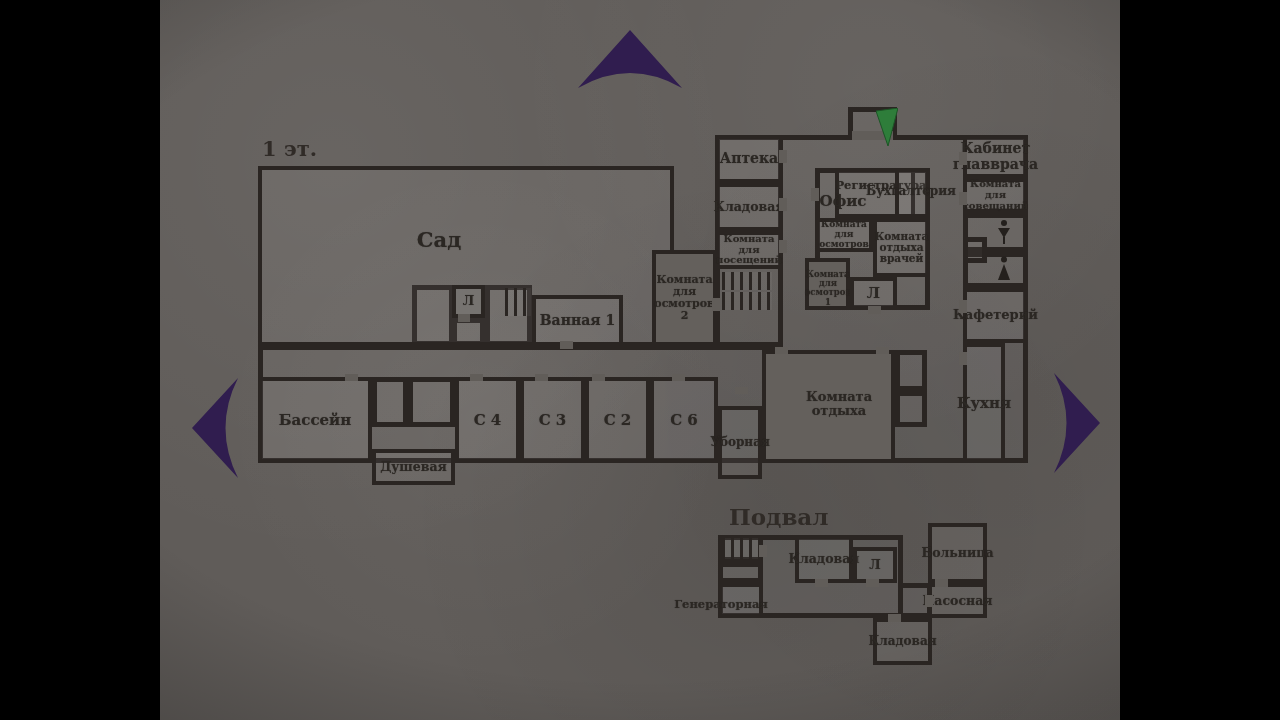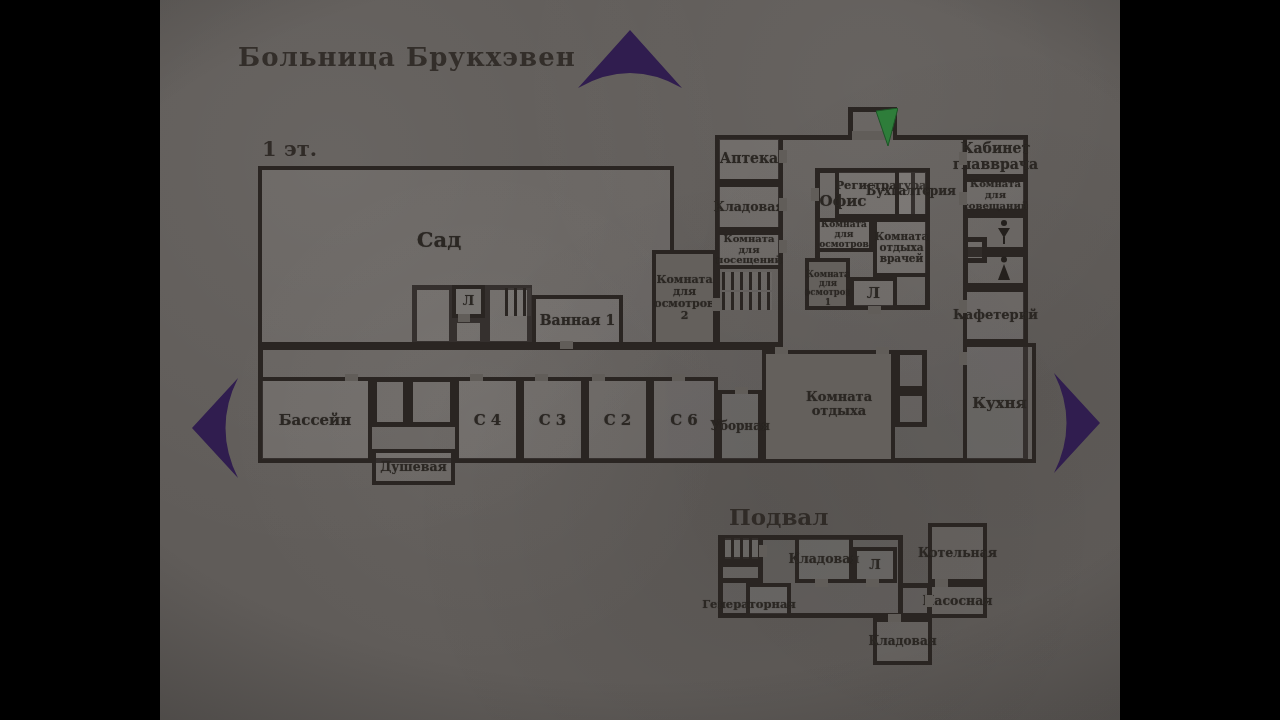--- a/index.html
+++ b/index.html
@@ -34,21 +34,20 @@
   #basement-label{left:729px;top:503px;font-size:23px;}
   .arrow{position:absolute;z-index:8;}
   .wc-icon{position:absolute;z-index:6;}
 </style>
 </head>
 <body>
 
 <div id="stage">
   <div id="paper"></div>
 
-  <div class="maptitle">Больница Брукхэвен</div>
   <div class="floorlabel" id="floor1-label">1 эт.</div>
   <div class="floorlabel" id="basement-label">Подвал</div>
 
   <div id="map-layer">
       <div class="block" style="left: 258px; top: 345px; width: 525px; height: 118px; border-right: none;"></div>
       <div class="block" style="left: 783px; top: 135px; width: 245px; height: 328px; border-left: none;"></div>
       <div class="block" style="left: 715px; top: 135px; width: 68px; height: 212px;"></div>
       <div class="block" style="left: 848px; top: 107px; width: 49px; height: 30px;"></div>
       <div class="block" style="left: 412px; top: 285px; width: 42px; height: 61px;"></div>
       <div class="block" style="left: 452px; top: 318px; width: 33px; height: 28px;"></div>
@@ -113,21 +112,21 @@
         <span class="rlabel" style="font-size: 14px;">Кабинет
 главврача</span>
       </div>
       <div class="room" style="left: 963px; top: 178px; width: 65px; height: 35px;">
         <span class="rlabel" style="font-size: 10px;">Комната для
 совещаний</span>
       </div>
       <div class="room" style="left: 963px; top: 288px; width: 65px; height: 55px;">
         <span class="rlabel" style="font-size: 13px; white-space: nowrap;">Кафетерий</span>
       </div>
-      <div class="room" style="left: 963px; top: 343px; width: 73px; height: 120px; align-items: center;">
+      <div class="room" style="left: 963px; top: 343px; width: 42px; height: 120px; align-items: center;">
         <span class="rlabel" style="font-size: 15px;">Кухня</span>
       </div>
       <div class="room solid" style="left: 762px; top: 350px; width: 133px; height: 113px; display: block;">
         <span class="rlabel" style="font-size: 13px; position: absolute; left: 73px; top: 50px; transform: translate(-50%, -50%);">Комната
 отдыха</span>
       </div>
       <div class="room" style="left: 258px; top: 377px; width: 114px; height: 86px;">
         <span class="rlabel" style="font-size: 15px;">Бассейн</span>
       </div>
       <div class="room" style="left: 372px; top: 449px; width: 83px; height: 36px;">
@@ -138,21 +137,21 @@
       </div>
       <div class="room" style="left: 520px; top: 377px; width: 65px; height: 86px;">
         <span class="rlabel" style="font-size: 15px;">С 3</span>
       </div>
       <div class="room" style="left: 585px; top: 377px; width: 65px; height: 86px;">
         <span class="rlabel" style="font-size: 15px;">С 2</span>
       </div>
       <div class="room" style="left: 650px; top: 377px; width: 68px; height: 86px;">
         <span class="rlabel" style="font-size: 15px;">С 6</span>
       </div>
-      <div class="room" style="left: 718px; top: 390px; width: 44px; height: 73px;">
+      <div class="room" style="left: 718px; top: 406px; width: 44px; height: 73px;">
         <span class="rlabel" style="font-size: 12px; white-space: nowrap;">Уборная</span>
       </div>
       <div class="stairs" style="left: 505px; top: 288px; width: 26px; height: 28px;"></div>
       <div class="stairs" style="left: 722px; top: 272px; width: 50px; height: 18px;"></div>
       <div class="stairs" style="left: 722px; top: 292px; width: 50px; height: 18px;"></div>
       <div class="door" style="left: 345px; top: 374px; width: 13px; height: 7px;"></div>
       <div class="door" style="left: 470px; top: 374px; width: 13px; height: 7px;"></div>
       <div class="door" style="left: 535px; top: 374px; width: 13px; height: 7px;"></div>
       <div class="door" style="left: 592px; top: 374px; width: 13px; height: 7px;"></div>
       <div class="door" style="left: 672px; top: 374px; width: 13px; height: 7px;"></div>
@@ -171,31 +170,31 @@
       <div class="door" style="left: 868px; top: 306px; width: 13px; height: 8px;"></div>
       <div class="door" style="left: 712px; top: 298px; width: 8px; height: 13px;"></div>
       <div class="door" style="left: 560px; top: 341px; width: 13px; height: 8px;"></div>
       <div class="door" style="left: 458px; top: 314px; width: 12px; height: 8px;"></div>
       <span class="flabel" style="font-size: 15px; left: 843px; top: 201px;">Офис</span>
       <span class="flabel" style="font-size: 12px; left: 911px; top: 191px;">Бухгалтерия</span>
       <div class="block" style="left: 718px; top: 535px; width: 185px; height: 83px;"></div>
       <div class="block" style="left: 898px; top: 583px; width: 34px; height: 35px;"></div>
       <div class="block" style="left: 718px; top: 535px; width: 45px; height: 27px;"></div>
       <div class="block" style="left: 718px; top: 562px; width: 45px; height: 21px;"></div>
-      <div class="room" style="left: 746px; top: 583px; width: 45px; height: 35px; display: block; padding-left: 20px;">
+      <div class="room" style="left: 718px; top: 583px; width: 45px; height: 35px; display: block; padding-left: 20px;">
         <span class="rlabel" style="font-size: 11.5px; white-space: nowrap; position: absolute; left: -1px; top: 17px; transform: translate(-50%, -50%);">Генераторная</span>
       </div>
       <div class="room" style="left: 795px; top: 535px; width: 58px; height: 48px;">
         <span class="rlabel" style="font-size: 12.5px; white-space: nowrap;">Кладовая</span>
       </div>
       <div class="room" style="left: 853px; top: 547px; width: 44px; height: 36px;">
         <span class="rlabel" style="font-size: 13px;">Л</span>
       </div>
       <div class="room" style="left: 928px; top: 523px; width: 59px; height: 60px;">
-        <span class="rlabel" style="font-size: 12.5px; white-space: nowrap;">Котельная</span>
+        <span class="rlabel" style="font-size: 12.5px; white-space: nowrap;">Больница</span>
       </div>
       <div class="room" style="left: 928px; top: 583px; width: 59px; height: 35px;">
         <span class="rlabel" style="font-size: 12.5px; white-space: nowrap;">Насосная</span>
       </div>
       <div class="room" style="left: 873px; top: 618px; width: 59px; height: 47px;">
         <span class="rlabel" style="font-size: 12px; white-space: nowrap;">Кладовая</span>
       </div>
       <div class="stairs" style="left: 722px; top: 538px; width: 38px; height: 21px;"></div>
       <div class="door" style="left: 759px; top: 545px; width: 8px; height: 12px;"></div>
       <div class="door" style="left: 815px; top: 579px; width: 13px; height: 8px;"></div>

